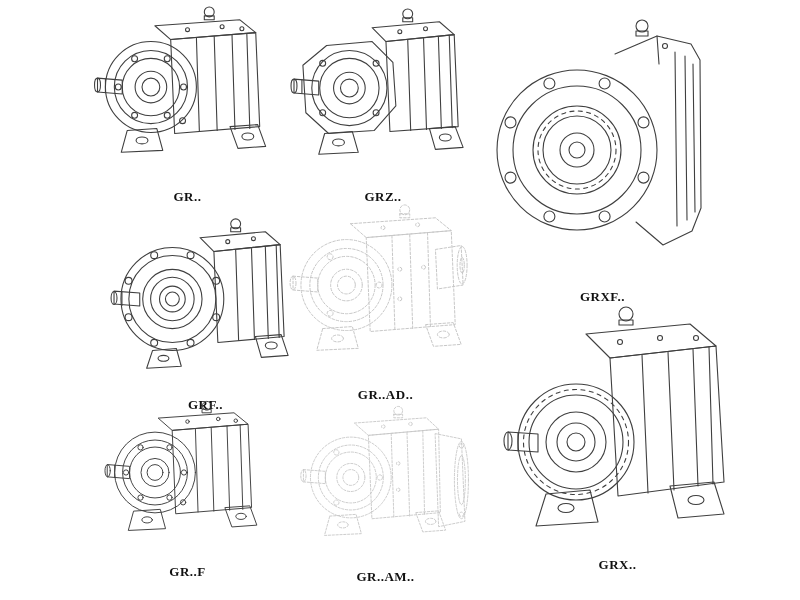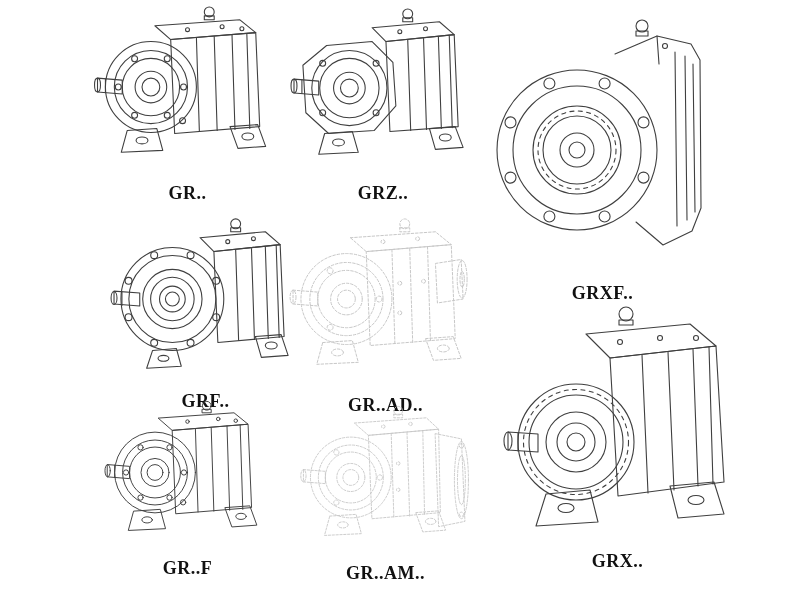--- a/index.html
+++ b/index.html
@@ -5,22 +5,22 @@
   * { margin:0; padding:0; box-sizing:border-box; }
   html,body { background:#ffffff; }
   .canvas {
     position:relative; width:800px; height:600px; margin:0 auto;
     background:var(--bg,#ffffff); overflow:hidden;
     font-family:"Liberation Serif", serif;
   }
   .figure { position:absolute; display:flex; flex-direction:column; align-items:center; }
   .figure svg { display:block; }
   .figure .label {
-    font-weight:bold; font-size:18px; letter-spacing:.5px;
-    color:var(--label,#111111); margin-top:3px; white-space:nowrap;
+    font-weight:bold; font-size:13px; letter-spacing:.5px;
+    color:var(--label,#111111); margin-top:9px; white-space:nowrap;
   }
   .ln { stroke:var(--line,#3f3f3f); fill:none; stroke-width:1.1;
         stroke-linejoin:round; stroke-linecap:round; }
   .gh { stroke:var(--ghost,#c6c6c6); fill:none; stroke-width:1;
         stroke-dasharray:2.6 1.8; stroke-linejoin:round; stroke-linecap:round; }
   .teeth { stroke-dasharray:4 4.4; }
 </style>
 </head>
 <body>
 
@@ -199,21 +199,21 @@
           <path d="M44,142 L68,140 L73,158 L38,160 Z"></path>
             <ellipse cx="55" cy="150" rx="5.5" ry="3"></ellipse>
           <path d="M148,128 L174,126 L181,147 L154,149 Z"></path>
             <ellipse cx="164" cy="137" rx="6" ry="3.5"></ellipse>
         </g>
       </g>
     </svg>
     <div class="label">GRF..</div>
   </div>
 
-  <div class="figure" style="left:288px; top:214px; width:195px;">
+  <div class="figure" style="left:288px; top:200px; width:195px;">
     <svg width="195" height="178" viewBox="0 0 195 180">
       <g class="gh">
         <g>
           <circle cx="117" cy="10" r="5"></circle>
             <path d="M112,14 h10 v4 h-10 z"></path>
         </g>
         <g>
           <path d="M62,24 L148,18 L164,31 L78,38 Z"></path>
           <circle cx="95" cy="28" r="2"></circle>
             <circle cx="130" cy="25" r="2"></circle>

